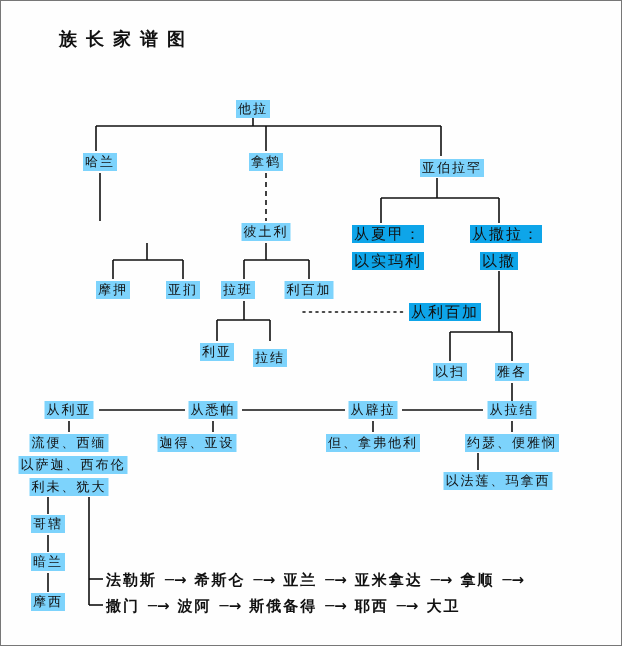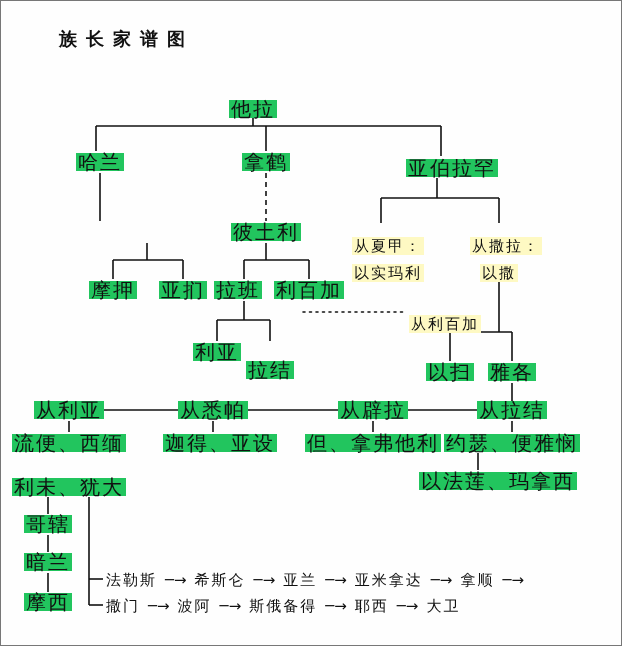--- a/index.html
+++ b/index.html
@@ -16,31 +16,31 @@
   .title {
     position:absolute; left:58px; top:26px;
     font-size:18px; font-weight:bold; letter-spacing:9px; white-space:nowrap;
   }
   .figure-label {
     position:absolute; left:436px; top:24px;
     font-size:17px; letter-spacing:4px; white-space:nowrap;
   }
   .node {
     position:absolute; transform:translateX(-50%);
-    font-size:20px; letter-spacing:2px; white-space:nowrap;
-    background:#22c55e; padding:0 2px; line-height:18px;text-align:center;
+    font-size:13px; letter-spacing:2px; white-space:nowrap;
+    background:#7dd3fc; padding:0 2px; line-height:18px;text-align:center;
   }
   .node-left {
     position:absolute;
     font-size:15px; letter-spacing:2px; white-space:nowrap;
-    background:#fef9c3; padding:0 2px; line-height:18px;margin-top:12px;
+    background:#0ea5e9; padding:0 2px; line-height:18px;
   }
   .chain {
     position:absolute; display:flex; align-items:center; gap:8px;
-    font-size:15px; letter-spacing:2px; white-space:nowrap; line-height:18px;
+    font-size:15px; letter-spacing:2px; white-space:nowrap; line-height:18px;font-weight:bold;
   }
   .chain .arrow { letter-spacing:0; font-size:15px; }
 </style>
 </head>
 <body>
 
 <div class="canvas">
 
   <svg class="lines" width="622" height="646">
     <g stroke="#111" stroke-width="1.6" fill="none">
@@ -108,38 +108,39 @@
   <div class="node" style="left:265px; top:152px">拿鹤</div>
   <div class="node" style="left:451px; top:158px">亚伯拉罕</div>
 
   <div class="node" style="left:112px; top:280px">摩押</div>
   <div class="node" style="left:182px; top:280px">亚扪</div>
 
   <div class="node" style="left:265px; top:222px">彼土利</div>
   <div class="node" style="left:237px; top:280px">拉班</div>
   <div class="node" style="left:308px; top:280px">利百加</div>
   <div class="node" style="left:216px; top:342px">利亚</div>
-  <div class="node" style="left:269px; top:360px">拉结</div>
+  <div class="node" style="left:269px; top:348px">拉结</div>
 
   <div class="node-left" style="left:351px; top:224px">从夏甲：</div>
   <div class="node-left" style="left:351px; top:251px">以实玛利</div>
   <div class="node-left" style="left:469px; top:224px">从撒拉：</div>
   <div class="node-left" style="left:479px; top:251px">以撒</div>
   <div class="node-left" style="left:408px; top:302px">从利百加</div>
   <div class="node" style="left:449px; top:362px">以扫</div>
   <div class="node" style="left:511px; top:362px">雅各</div>
 
   <div class="node" style="left:68px;  top:400px">从利亚</div>
   <div class="node" style="left:212px; top:400px">从悉帕</div>
   <div class="node" style="left:372px; top:400px">从辟拉</div>
   <div class="node" style="left:511px; top:400px">从拉结</div>
 
   <div class="node" style="left:68px;  top:433px">流便、西缅</div>
+  <div class="node" style="left:72px;  top:455px">以萨迦、西布伦</div>
   <div class="node" style="left:68px;  top:477px">利未、犹大</div>
-  <div class="node" style="left:219px; top:433px">迦得、亚设</div>
+  <div class="node" style="left:196px; top:433px">迦得、亚设</div>
   <div class="node" style="left:372px; top:433px">但、拿弗他利</div>
   <div class="node" style="left:511px; top:433px">约瑟、便雅悯</div>
   <div class="node" style="left:497px; top:471px">以法莲、玛拿西</div>
 
   <div class="node" style="left:47px; top:514px">哥辖</div>
   <div class="node" style="left:47px; top:552px">暗兰</div>
   <div class="node" style="left:47px; top:592px">摩西</div>
 
   <div class="chain" style="left:105px; top:570px">
     <span>法勒斯</span>

